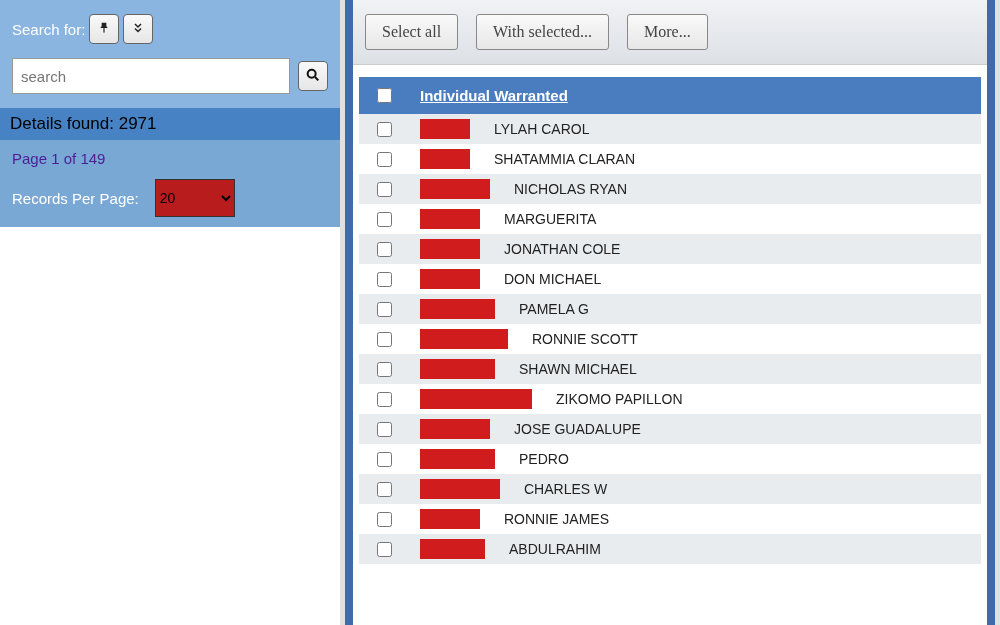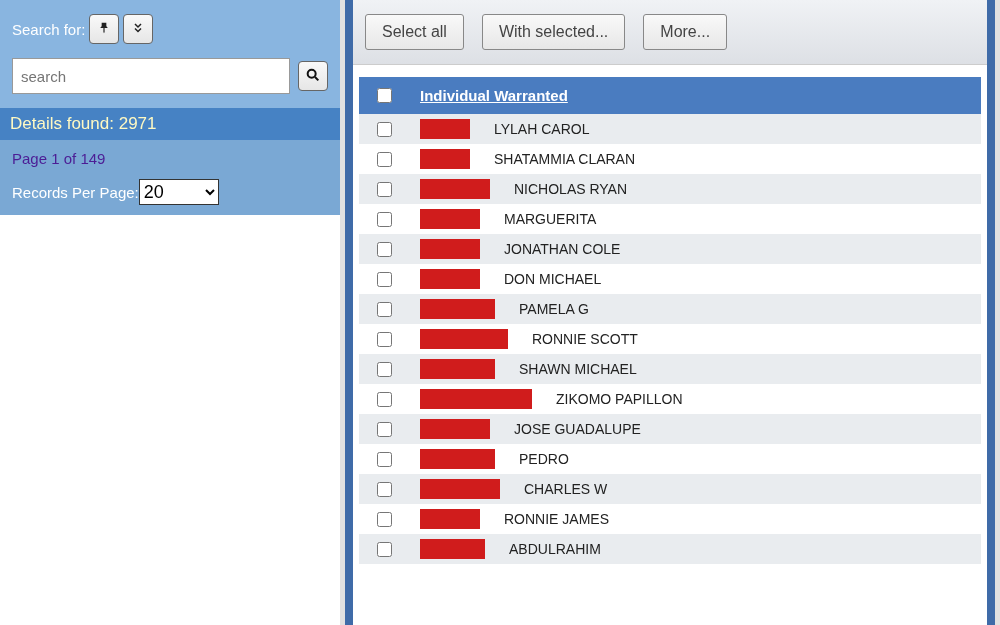--- a/index.html
+++ b/index.html
@@ -49,47 +49,47 @@
 .search-input {
   flex: 1;
   height: 24px;
   border: 1px solid #999;
   padding: 17px 8px;
   font-size: 15px;
   font-family: inherit;
 }
 .details-found {
   background: #4682c4;
-  color: #fef9c3;
+  color: #000000;
   font-size: 17px;
   padding: 6px 10px;
 }
 .page-section {
   background: #7aa8d4;
   padding: 10px 12px;
 }
 .page-info {
   color: #4c1d95;
   font-size: 15px;
   margin-bottom: 12px;
 }
 .records-row {
   display: flex;
   align-items: center;
-  gap: 0;
+  gap: 16px;
 }
 .records-label {
   color: #fff;
   font-size: 15px;
 }
 .records-select {
   width: 80px;
-  height: 26px;
-  font-size: 18px;
-  background: #ffffff;
+  height: 38px;
+  font-size: 14px;
+  background: #b91c1c;
   border: 1px solid #333;
 }
 .sidebar-white {
   background: #fff;
   height: 430px;
 }
 
 .main {
   flex: 1;
   padding: 0 5px;
@@ -108,21 +108,21 @@
   gap: 18px;
 }
 .toolbar-btn {
   background: linear-gradient(#f9f9f9, #e7e7e7);
   border: 1px solid #888;
   border-radius: 3px;
   padding: 8px 16px;
   font-size: 16px;
   color: #444;
   cursor: pointer;
-  font-family: Liberation Sans, sans-serif;
+  font-family: Liberation Serif, serif;
 }
 .table-wrap {
   padding: 12px 6px;
 }
 .table-header {
   background: #4a7cc0;
   display: flex;
   align-items: center;
   padding: 10px 18px;
   gap: 28px;

